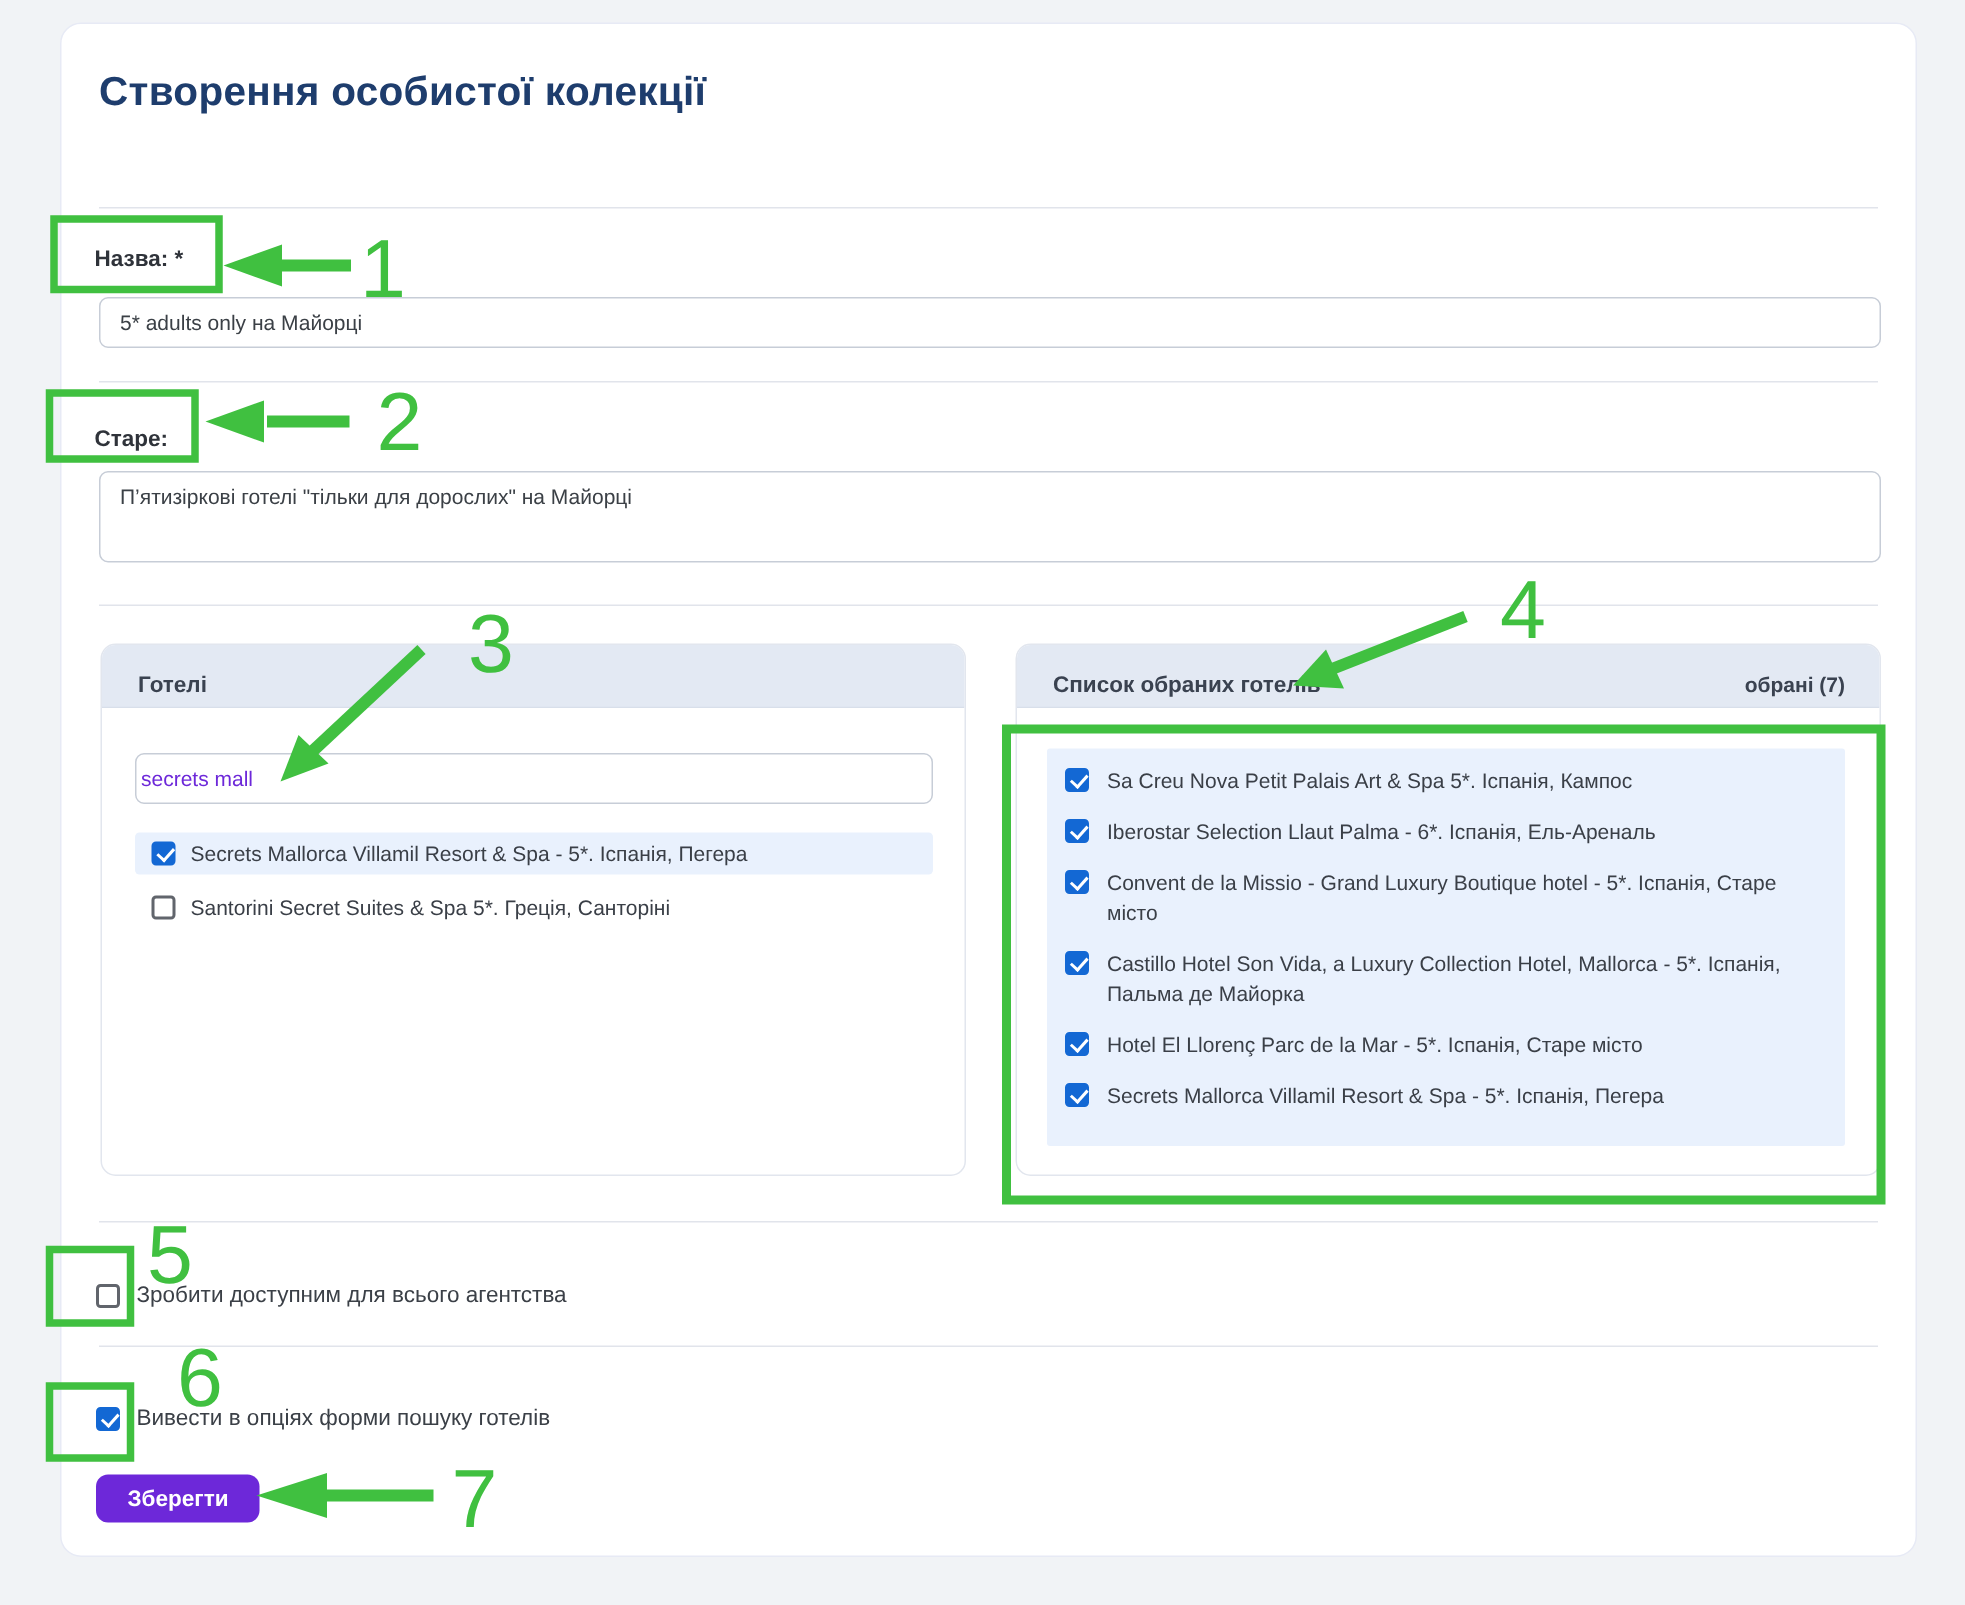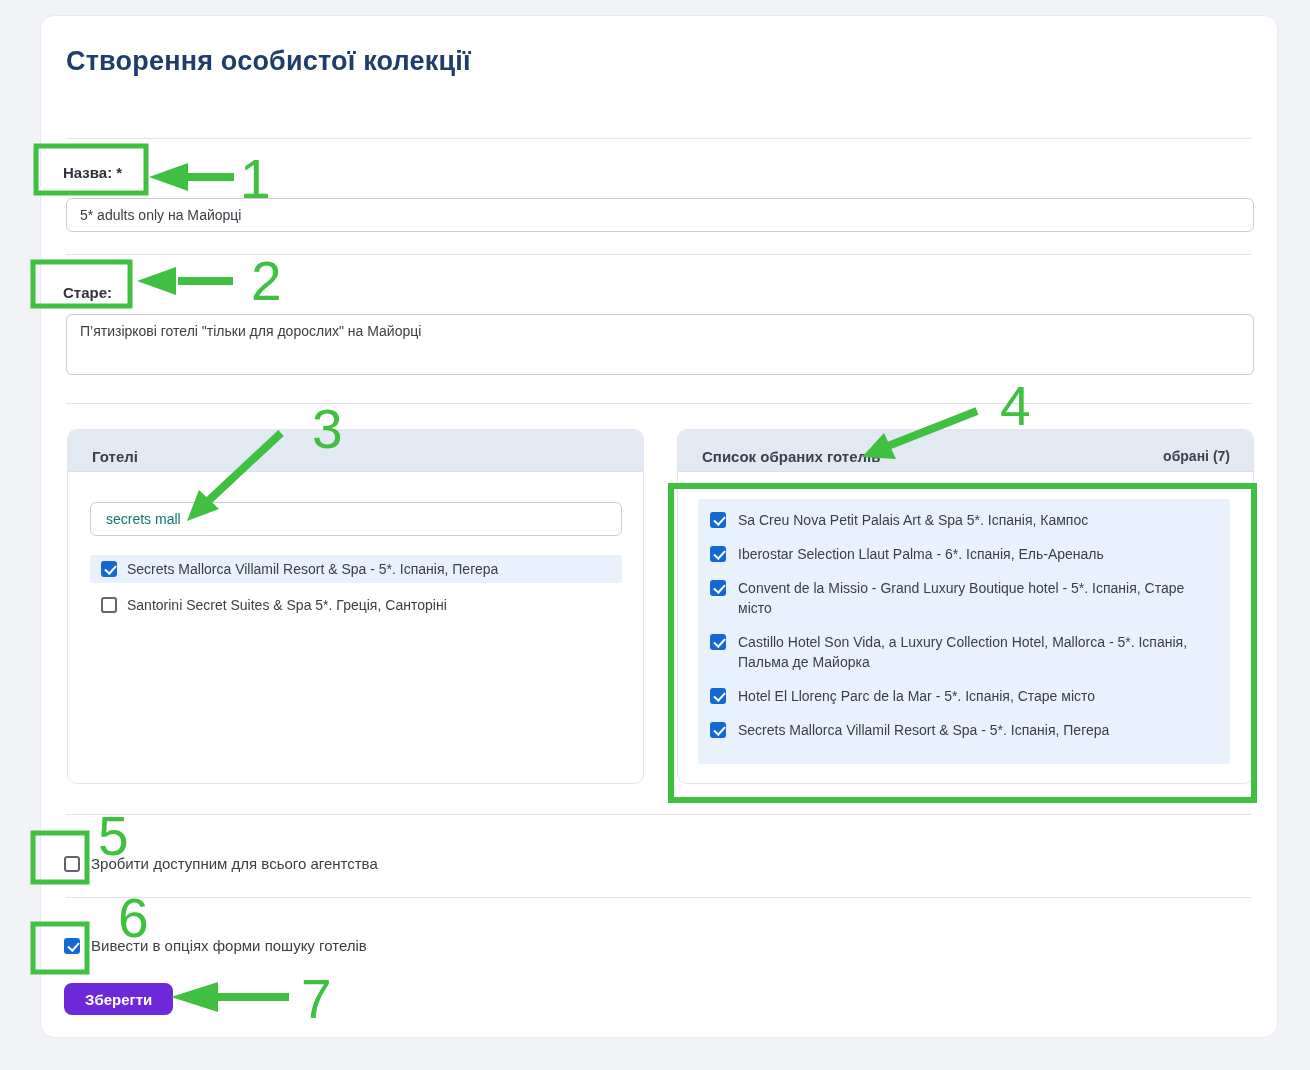--- a/index.html
+++ b/index.html
@@ -29,21 +29,21 @@
   .panel.left { left:26px; }
   .panel.right { left:636px; }
   .panel-header { height:42px; background:#e3e9f3; border-bottom:1px solid #d8dfea;
     border-radius:9px 9px 0 0; display:flex; align-items:center;
     justify-content:space-between; padding:11px 23px 0 24px; }
   .panel-title { font-size:15px; font-weight:700; color:#3a4250; }
   .panel-counter { font-size:14px; font-weight:700; color:#3a4250; }
 
   .left-body { padding:30px 21px 0 22px; }
   .search-input { width:100%; height:34px; border:1px solid #c7cdd7; border-radius:6px;
-    padding:0 15px; font-size:14px; color:#0f766e; font-family:"Liberation Sans",sans-serif;
+    padding:0 3px; font-size:14px; color:#6d28d9; font-family:"Liberation Sans",sans-serif;
     outline:none; margin-bottom:19px; }
 
   .res-row { display:flex; align-items:center; height:28px; padding:0 11px;
     gap:10px; margin-bottom:8px; border-radius:3px; }
   .res-row.highlight { background:#e9f1fd; }
   .row-label { font-size:14px; color:#3a3f47; }
 
   .sel-list { margin:27px 23px 0 20px; height:265px; background:#e9f1fd;
     border-radius:2px; padding-top:4px; overflow:hidden; }
   .sel-row { display:flex; align-items:flex-start; padding:7px 12px; gap:12px; }

